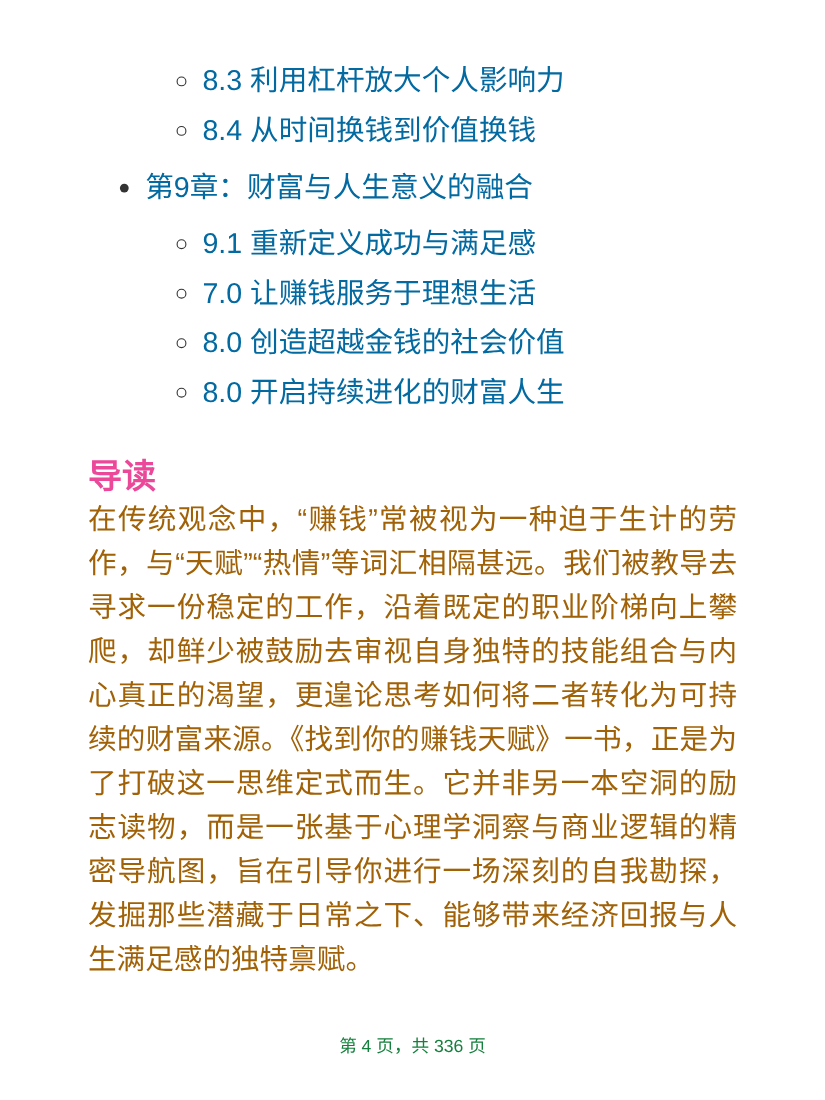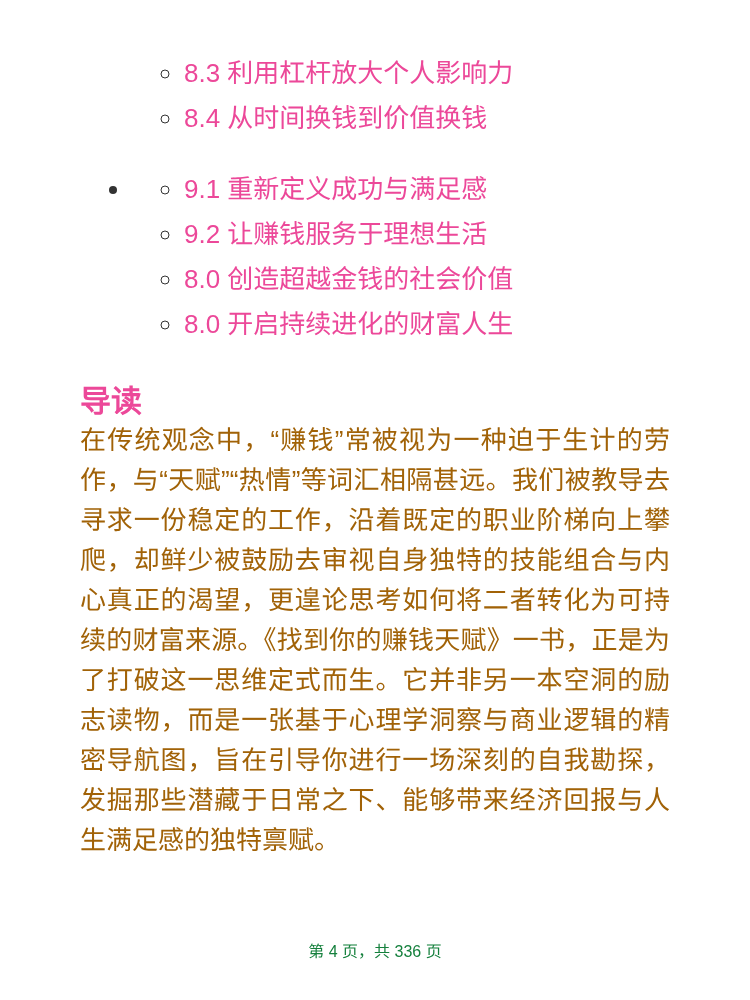--- a/index.html
+++ b/index.html
@@ -11,21 +11,21 @@
   .page {
     position: relative;
     width: 750px;
     height: 1000px;
     background: #ffffff;
     color: #333333;
     padding: 50px 80px 0 80px;
     overflow: hidden;
   }
   
-  .toc { color: #ec4899; font-size: 26px; }
+  .toc { color: #0369a1; font-size: 26px; }
   .toc li {
     line-height: 32px;
     padding: 6.5px 0;
   }
   .toc-l1 {
     list-style: disc;
     padding-left: 52px;
     padding-top: 7px;
   }
   .toc-l2 {
@@ -73,23 +73,24 @@
 
 <div class="page">
 
   <ul class="toc toc-l2 toc-orphan">
     <li>8.3 利用杠杆放大个人影响力</li>
     <li>8.4 从时间换钱到价值换钱</li>
   </ul>
 
   <ul class="toc toc-l1">
     <li>
+      <span>第9章：财富与人生意义的融合</span>
       <ul class="toc toc-l2 toc-nested">
         <li>9.1 重新定义成功与满足感</li>
-        <li>9.2 让赚钱服务于理想生活</li>
+        <li>7.0 让赚钱服务于理想生活</li>
         <li>8.0 创造超越金钱的社会价值</li>
         <li>8.0 开启持续进化的财富人生</li>
       </ul>
     </li>
   </ul>
 
   <h2 class="section-heading">导读</h2>
 
   <p class="body-paragraph">在传统观念中，“赚钱”常被视为一种迫于生计的劳作，与“天赋”“热情”等词汇相隔甚远。我们被教导去寻求一份稳定的工作，沿着既定的职业阶梯向上攀爬，却鲜少被鼓励去审视自身独特的技能组合与内心真正的渴望，更遑论思考如何将二者转化为可持续的财富来源。《找到你的赚钱天赋》一书，正是为了打破这一思维定式而生。它并非另一本空洞的励志读物，而是一张基于心理学洞察与商业逻辑的精密导航图，旨在引导你进行一场深刻的自我勘探，发掘那些潜藏于日常之下、能够带来经济回报与人生满足感的独特禀赋。</p>
 

